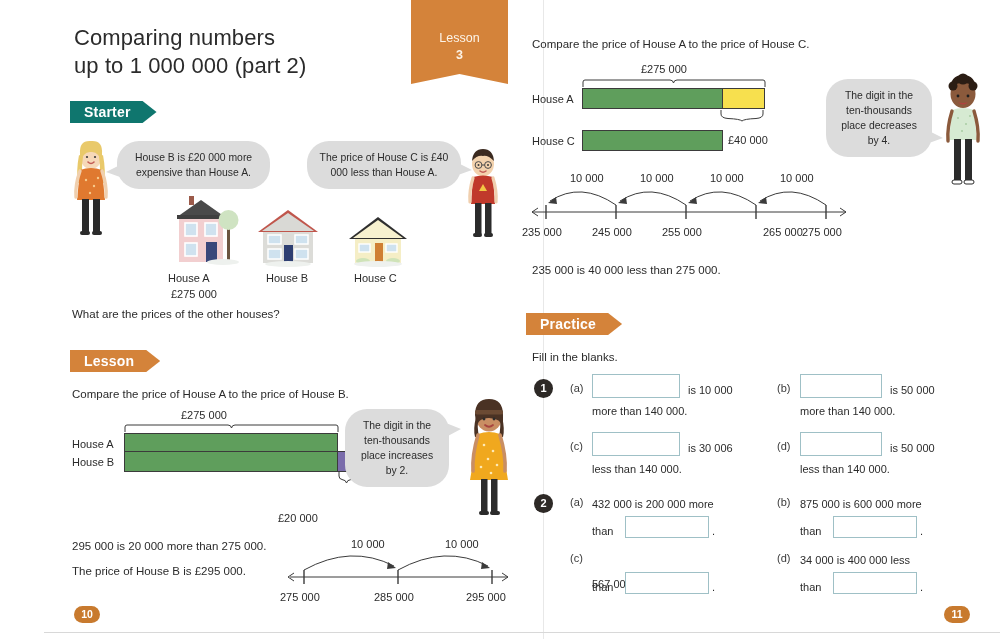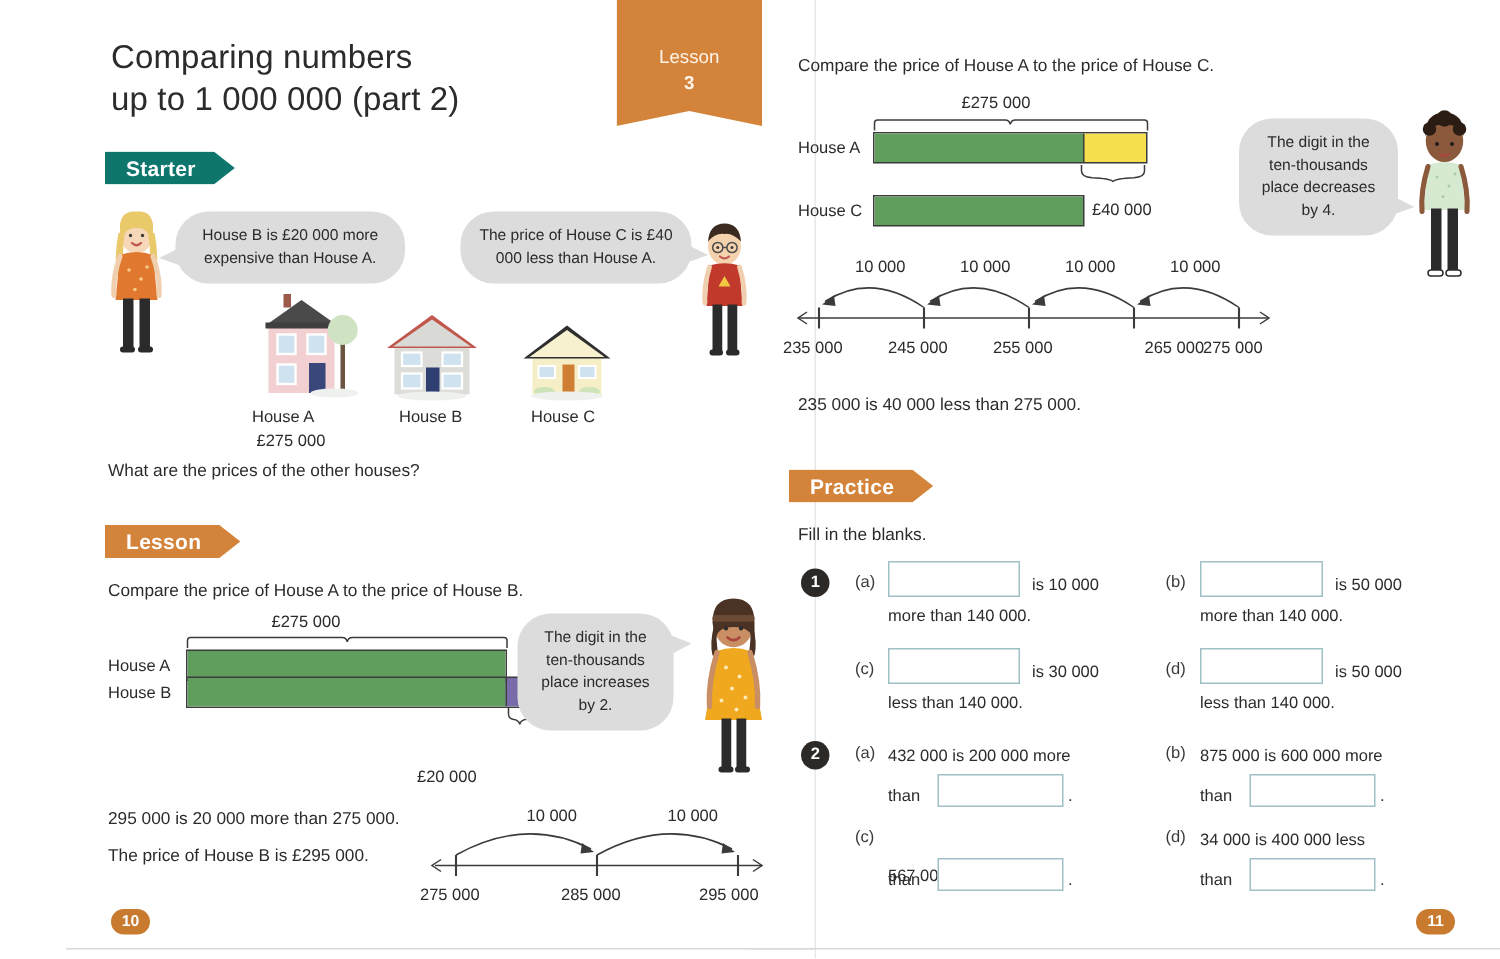--- a/index.html
+++ b/index.html
@@ -398,21 +398,21 @@
   <div class="qtxt" style="left:188px; top:382px;">is 10 000</div>
   <div class="qtxt" style="left:92px; top:403px;">more than 140 000.</div>
 
   <div class="qlet" style="left:277px; top:382px;">(b)</div>
   <div class="blank" style="left:300px; top:374px; width:82px; height:24px;"></div>
   <div class="qtxt" style="left:390px; top:382px;">is 50 000</div>
   <div class="qtxt" style="left:300px; top:403px;">more than 140 000.</div>
 
   <div class="qlet" style="left:70px; top:440px;">(c)</div>
   <div class="blank" style="left:92px; top:432px; width:88px; height:24px;"></div>
-  <div class="qtxt" style="left:188px; top:440px;">is 30 000</div>
+  <div class="qtxt" style="left:188px; top:440px;">is 30 006</div>
   <div class="qtxt" style="left:92px; top:461px;">less than 140 000.</div>
 
   <div class="qlet" style="left:277px; top:440px;">(d)</div>
   <div class="blank" style="left:300px; top:432px; width:82px; height:24px;"></div>
   <div class="qtxt" style="left:390px; top:440px;">is 50 000</div>
   <div class="qtxt" style="left:300px; top:461px;">less than 140 000.</div>
 
   <div class="qnum" style="left:34px; top:494px;">2</div>
 
   <div class="qlet" style="left:70px; top:496px;">(a)</div>

